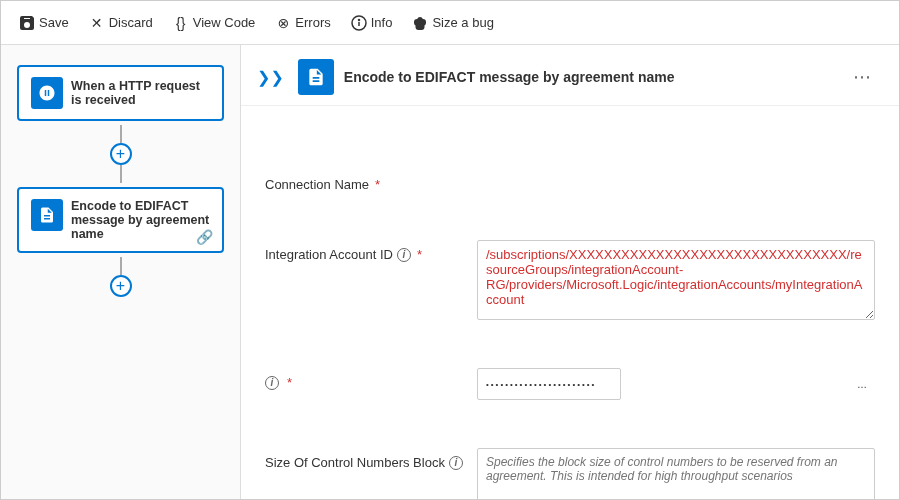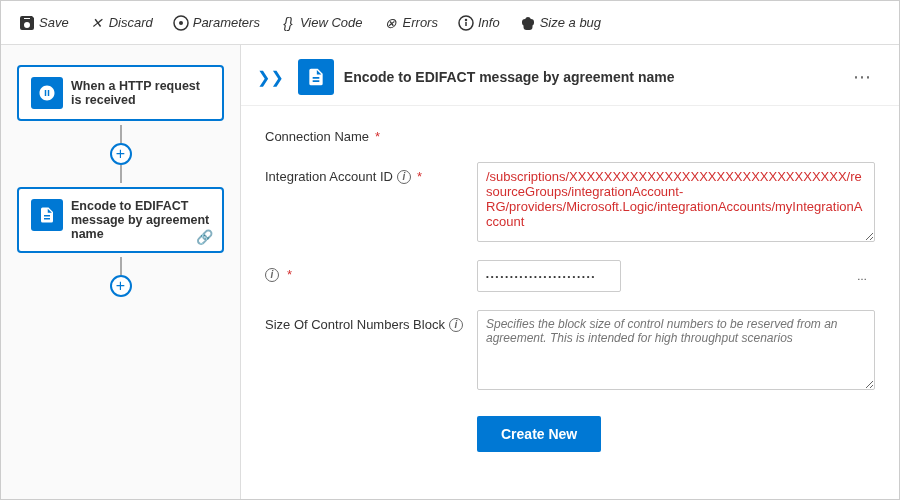--- a/index.html
+++ b/index.html
@@ -26,21 +26,20 @@
     .toolbar-btn {
       display: flex;
       gap: 4px;
       padding: 4px 8px;
       border: none;
       background: none;
       cursor: pointer;
       font-size: 13px;
       color: #333;
       border-radius: 2px;
-      font-style: italic;
     }
     .toolbar-icon {
       width: 16px;
       height: 16px;
       display: inline-flex;
       align-items: center;
       justify-content: center;
       font-size: 14px;
     }
 
@@ -200,20 +199,21 @@
       padding-bottom: 6px;
       margin-bottom: 20px;
       display: inline-block;
     }
 
     .form-row {
       display: flex;
       align-items: flex-start;
       margin-bottom: 18px;
       gap: 12px;
+      margin-top: 48px;
     }
     .form-label {
       width: 200px;
       flex-shrink: 0;
       font-size: 13px;
       color: #333;
       padding-top: 7px;
       display: flex;
       align-items: center;
       gap: 4px;
@@ -296,29 +296,20 @@
     <span class="toolbar-icon">
       <svg viewBox="0 0 16 16" width="16" height="16" fill="#333">
         <path d="M13 1H3a2 2 0 0 0-2 2v10a2 2 0 0 0 2 2h10a2 2 0 0 0 2-2V3l-2-2zm-5 12a3 3 0 1 1 0-6 3 3 0 0 1 0 6zm3-9H5V3h6v2z"></path>
       </svg>
     </span>
     <span>Save</span>
   </button>
   <button class="toolbar-btn">
     <span class="toolbar-icon">✕</span>
     <span>Discard</span>
-  </button>
-  <button class="toolbar-btn">
-    <span class="toolbar-icon">
-      <svg viewBox="0 0 16 16" width="16" height="16" fill="#333">
-        <circle cx="8" cy="8" r="7" stroke="#333" stroke-width="1.5" fill="none"></circle>
-        <circle cx="8" cy="8" r="2" fill="#333"></circle>
-      </svg>
-    </span>
-    <span>Parameters</span>
   </button>
   <button class="toolbar-btn">
     <span class="toolbar-icon">{}</span>
     <span>View Code</span>
   </button>
   <button class="toolbar-btn">
     <span class="toolbar-icon">⊗</span>
     <span>Errors</span>
   </button>
   <button class="toolbar-btn">

